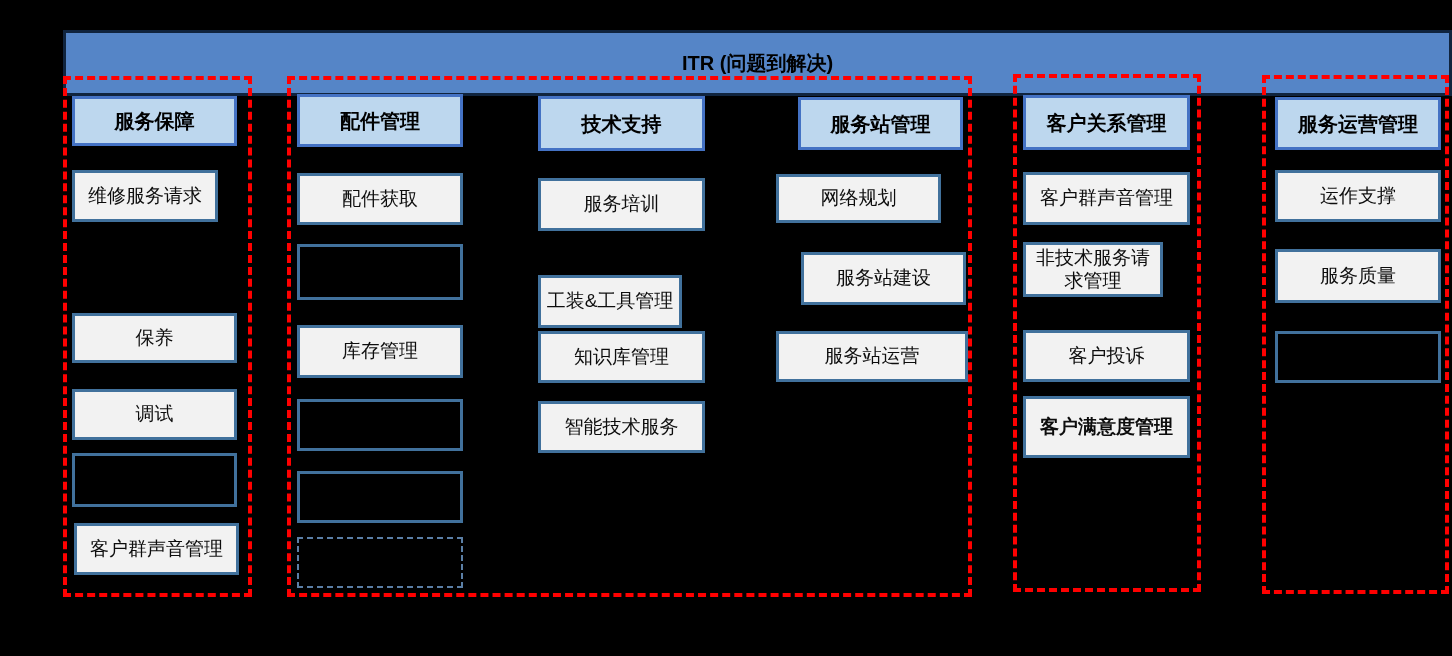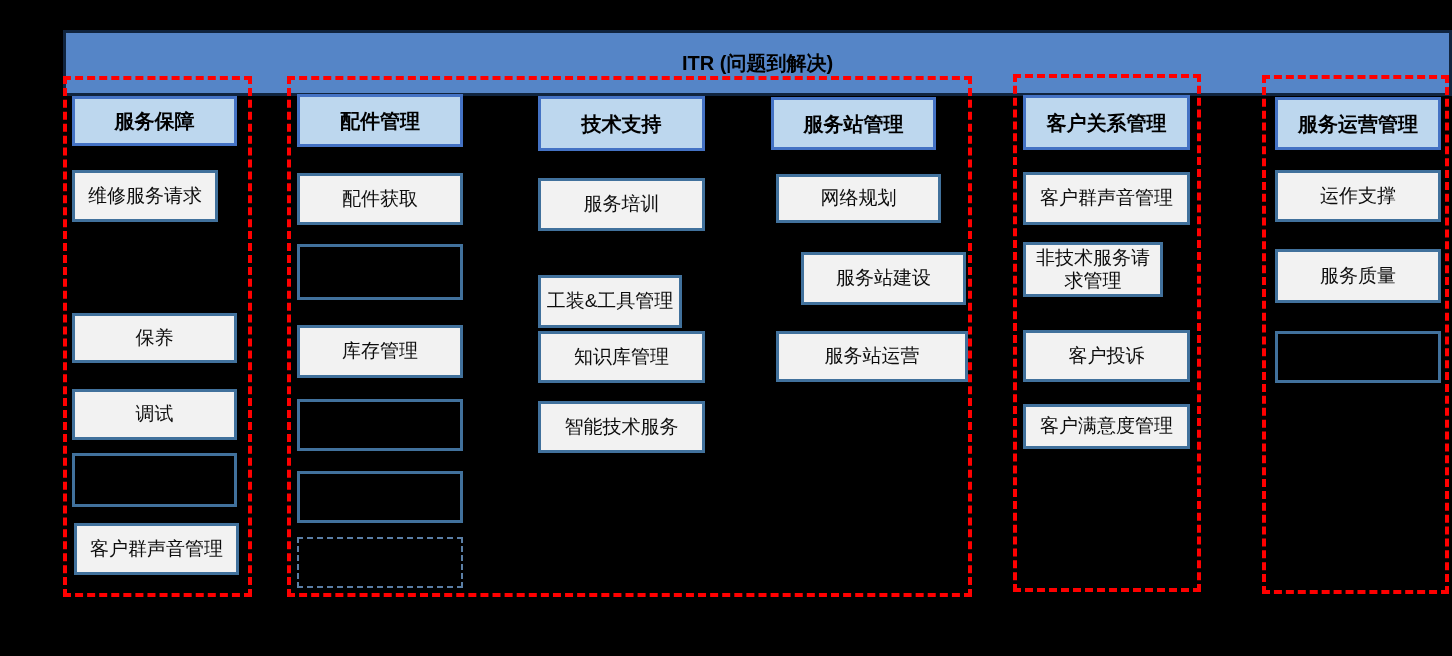--- a/index.html
+++ b/index.html
@@ -51,32 +51,32 @@
     <div class="box empty" style="left:6px;top:319px;width:166px;height:52px;"></div>
     <div class="box empty" style="left:6px;top:391px;width:166px;height:52px;"></div>
     <div class="box dashdot" style="left:6px;top:457px;width:166px;height:51px;"></div>
 
     <div class="box hdr" style="left:247px;top:16px;width:167px;height:55px;">技术支持</div>
     <div class="box item" style="left:247px;top:98px;width:167px;height:53px;">服务培训</div>
     <div class="box item" style="left:247px;top:195px;width:144px;height:53px;">工装&amp;工具管理</div>
     <div class="box item" style="left:247px;top:251px;width:167px;height:52px;">知识库管理</div>
     <div class="box item" style="left:247px;top:321px;width:167px;height:52px;">智能技术服务</div>
 
-    <div class="box hdr" style="left:480px;top:17px;width:165px;height:53px;">服务站管理</div>
+    <div class="box hdr" style="left:507px;top:17px;width:165px;height:53px;">服务站管理</div>
     <div class="box item" style="left:485px;top:94px;width:165px;height:49px;">网络规划</div>
     <div class="box item" style="left:510px;top:172px;width:165px;height:53px;">服务站建设</div>
     <div class="box item" style="left:485px;top:251px;width:192px;height:51px;">服务站运营</div>
   </div>
 
   <div class="group" style="left:1013px;top:74px;width:188px;height:518px;">
     <div class="box hdr" style="left:6px;top:17px;width:167px;height:55px;">客户关系管理</div>
     <div class="box item" style="left:6px;top:94px;width:167px;height:53px;">客户群声音管理</div>
     <div class="box item" style="left:6px;top:164px;width:140px;height:55px;">非技术服务请求管理</div>
     <div class="box item" style="left:6px;top:252px;width:167px;height:52px;">客户投诉</div>
-    <div class="box item" style="left:6px;top:326px;width:167px;height:45px;">客户满意度管理</div>
+    <div class="box item" style="left:6px;top:318px;width:167px;height:62px;font-weight:bold;">客户满意度管理</div>
   </div>
 
   <div class="group" style="left:1262px;top:75px;width:187px;height:519px;">
     <div class="box hdr" style="left:9px;top:18px;width:166px;height:53px;">服务运营管理</div>
     <div class="box item" style="left:9px;top:91px;width:166px;height:52px;">运作支撑</div>
     <div class="box item" style="left:9px;top:170px;width:166px;height:54px;">服务质量</div>
     <div class="box empty" style="left:9px;top:252px;width:166px;height:52px;"></div>
   </div>
 
 </div>

